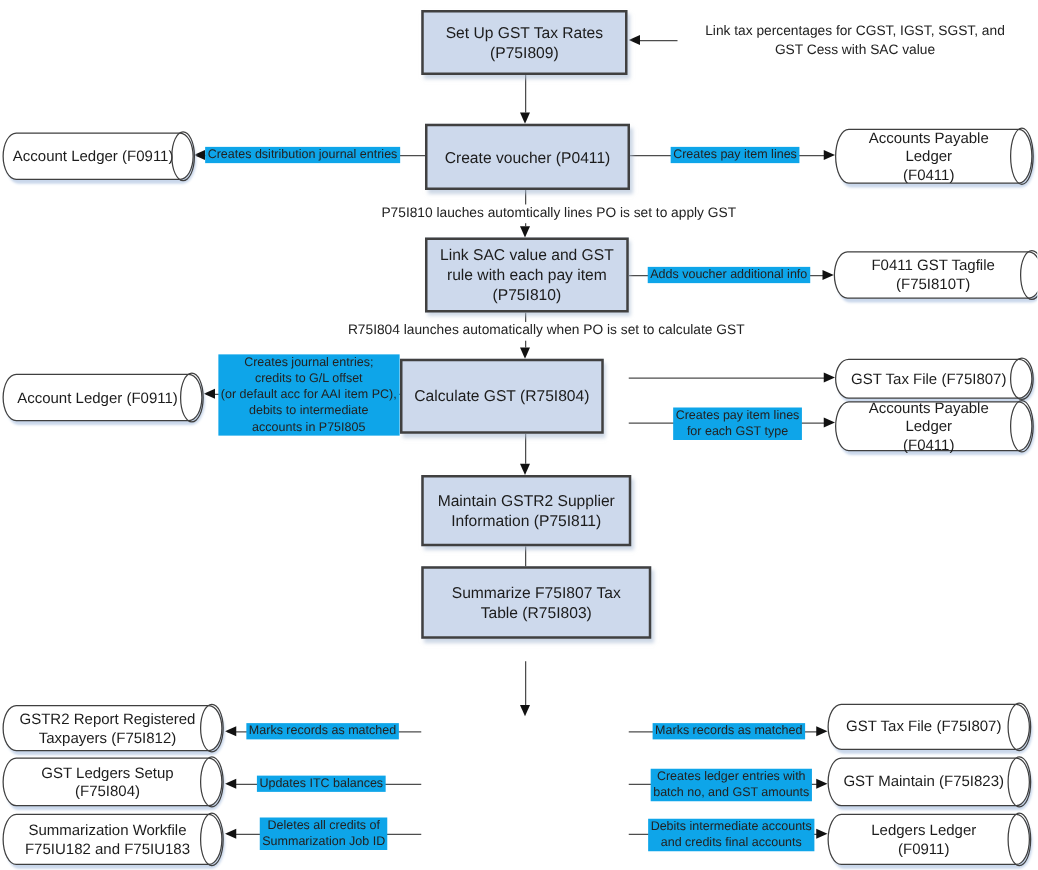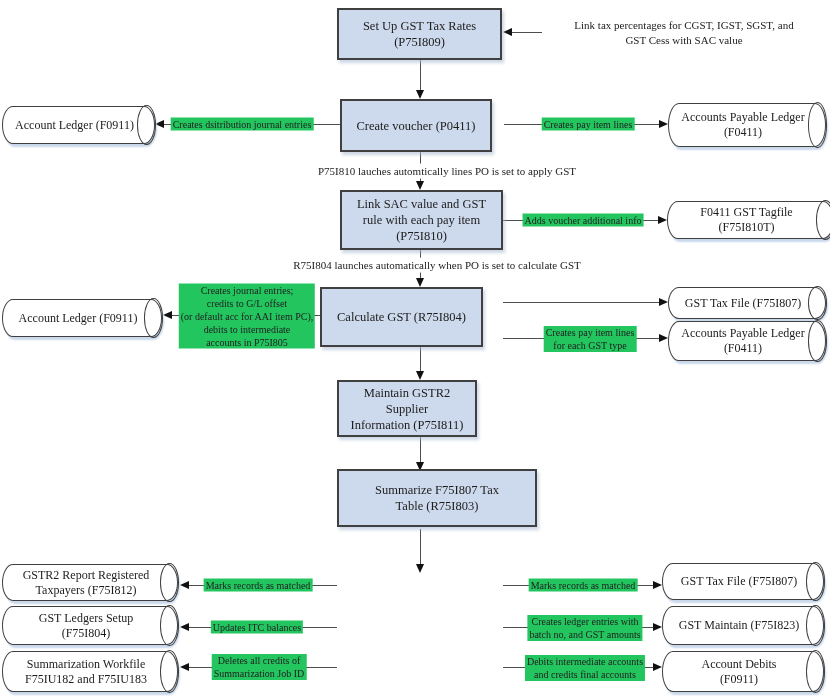--- a/index.html
+++ b/index.html
@@ -1,18 +1,18 @@
 <!DOCTYPE html>
 <html><head>
 <meta charset="utf-8">
 <style>
   html,body { margin:0; padding:0; background:#ffffff; }
   #canvas {
     position:relative; width:830px; height:696px; background:#ffffff;
-    font-family:Liberation Serif, serif; overflow:hidden;
+    font-family:Liberation Sans, sans-serif; overflow:hidden;
   }
   
   .pbox {
     position:absolute; background:#cdd9ec; border:2px solid #404040;
     box-shadow:2px 3px 3px rgba(170,188,212,.6);
     display:flex; align-items:center; justify-content:center;
     box-sizing:border-box;
   }
   .pbox .lbl {
     font-size:12.5px; line-height:1.28; color:#1c1c1c; text-align:center;
@@ -44,21 +44,21 @@
           border-right:9px solid #111; }
   .ah-r { position:absolute; width:0; height:0;
           border-top:4.5px solid transparent; border-bottom:4.5px solid transparent;
           border-left:9px solid #111; }
   .ah-d { position:absolute; width:0; height:0;
           border-left:4.5px solid transparent; border-right:4.5px solid transparent;
           border-top:9px solid #111; }
   
   .elabel {
     position:absolute; transform:translate(-50%,-50%);
-    background:#22c55e; font-size:10px; line-height:1.3; color:#222222;
+    background:#0ea5e9; font-size:10px; line-height:1.3; color:#222222;
     text-align:center; white-space:pre-line; padding:0 2px; width:max-content;
   }
   .note {
     position:absolute; background:#ffffff; font-size:11px; line-height:1.35;
     color:#222222; text-align:center; white-space:pre-line; width:max-content;
   }
   .note.centered { transform:translate(-50%,-50%); }
 </style>
 </head>
 <body>
@@ -105,36 +105,36 @@
   <div class="ah-r" style="left:659px;top:297.5px"></div>
   <div class="ah-r" style="left:659px;top:333.5px"></div>
   <div class="ah-r" style="left:653px;top:580.5px"></div>
   <div class="ah-r" style="left:653px;top:622.5px"></div>
   <div class="ah-r" style="left:653px;top:662.5px"></div>
 
   <div class="pbox" style="left:337px;top:8px;width:165px;height:52px">
       <span class="lbl">Set Up GST Tax Rates
 (P75I809)</span>
     </div>
-  <div class="pbox" style="left:340px;top:99px;width:152px;height:53px">
+  <div class="pbox" style="left:340px;top:99px;width:164px;height:53px">
       <span class="lbl">Create voucher (P0411)</span>
     </div>
   <div class="pbox" style="left:340px;top:190px;width:163px;height:60px">
       <span class="lbl">Link SAC value and GST
 rule with each pay item
 (P75I810)</span>
     </div>
   <div class="pbox" style="left:320px;top:287px;width:163px;height:60px">
       <span class="lbl">Calculate GST (R75I804)</span>
     </div>
-  <div class="pbox" style="left:337px;top:380px;width:140px;height:57px">
+  <div class="pbox" style="left:337px;top:380px;width:168px;height:57px">
       <span class="lbl">Maintain GSTR2 Supplier
 Information (P75I811)</span>
     </div>
-  <div class="pbox" style="left:337px;top:469px;width:200px;height:58px">
+  <div class="pbox" style="left:337px;top:453px;width:184px;height:58px">
       <span class="lbl">Summarize F75I807 Tax
 Table (R75I803)</span>
     </div>
 
   <div class="cyl" style="left:2px;top:106px;width:153px;height:38px">
       <span class="lbl">Account Ledger (F0911)</span>
     </div>
   <div class="cyl" style="left:668px;top:103px;width:158px;height:44px">
       <span class="lbl">Accounts Payable Ledger
 (F0411)</span>
@@ -165,21 +165,21 @@
       <span class="lbl">Summarization Workfile
 F75IU182 and F75IU183</span>
     </div>
   <div class="cyl" style="left:662px;top:563px;width:162px;height:37px">
       <span class="lbl">GST Tax File (F75I807)</span>
     </div>
   <div class="cyl" style="left:662px;top:606px;width:162px;height:39px">
       <span class="lbl">GST Maintain (F75I823)</span>
     </div>
   <div class="cyl" style="left:662px;top:651px;width:162px;height:41px">
-      <span class="lbl">Account Debits
+      <span class="lbl">Ledgers Ledger
 (F0911)</span>
     </div>
 
   <div class="elabel" style="left:242px;top:124px">Creates dsitribution journal entries</div>
   <div class="elabel" style="left:588px;top:124px">Creates pay item lines</div>
   <div class="elabel" style="left:583px;top:220px">Adds voucher additional info</div>
   <div class="elabel" style="left:247px;top:316px">Creates journal entries;
 credits to G/L offset
 (or default acc for AAI item PC),
 debits to intermediate

